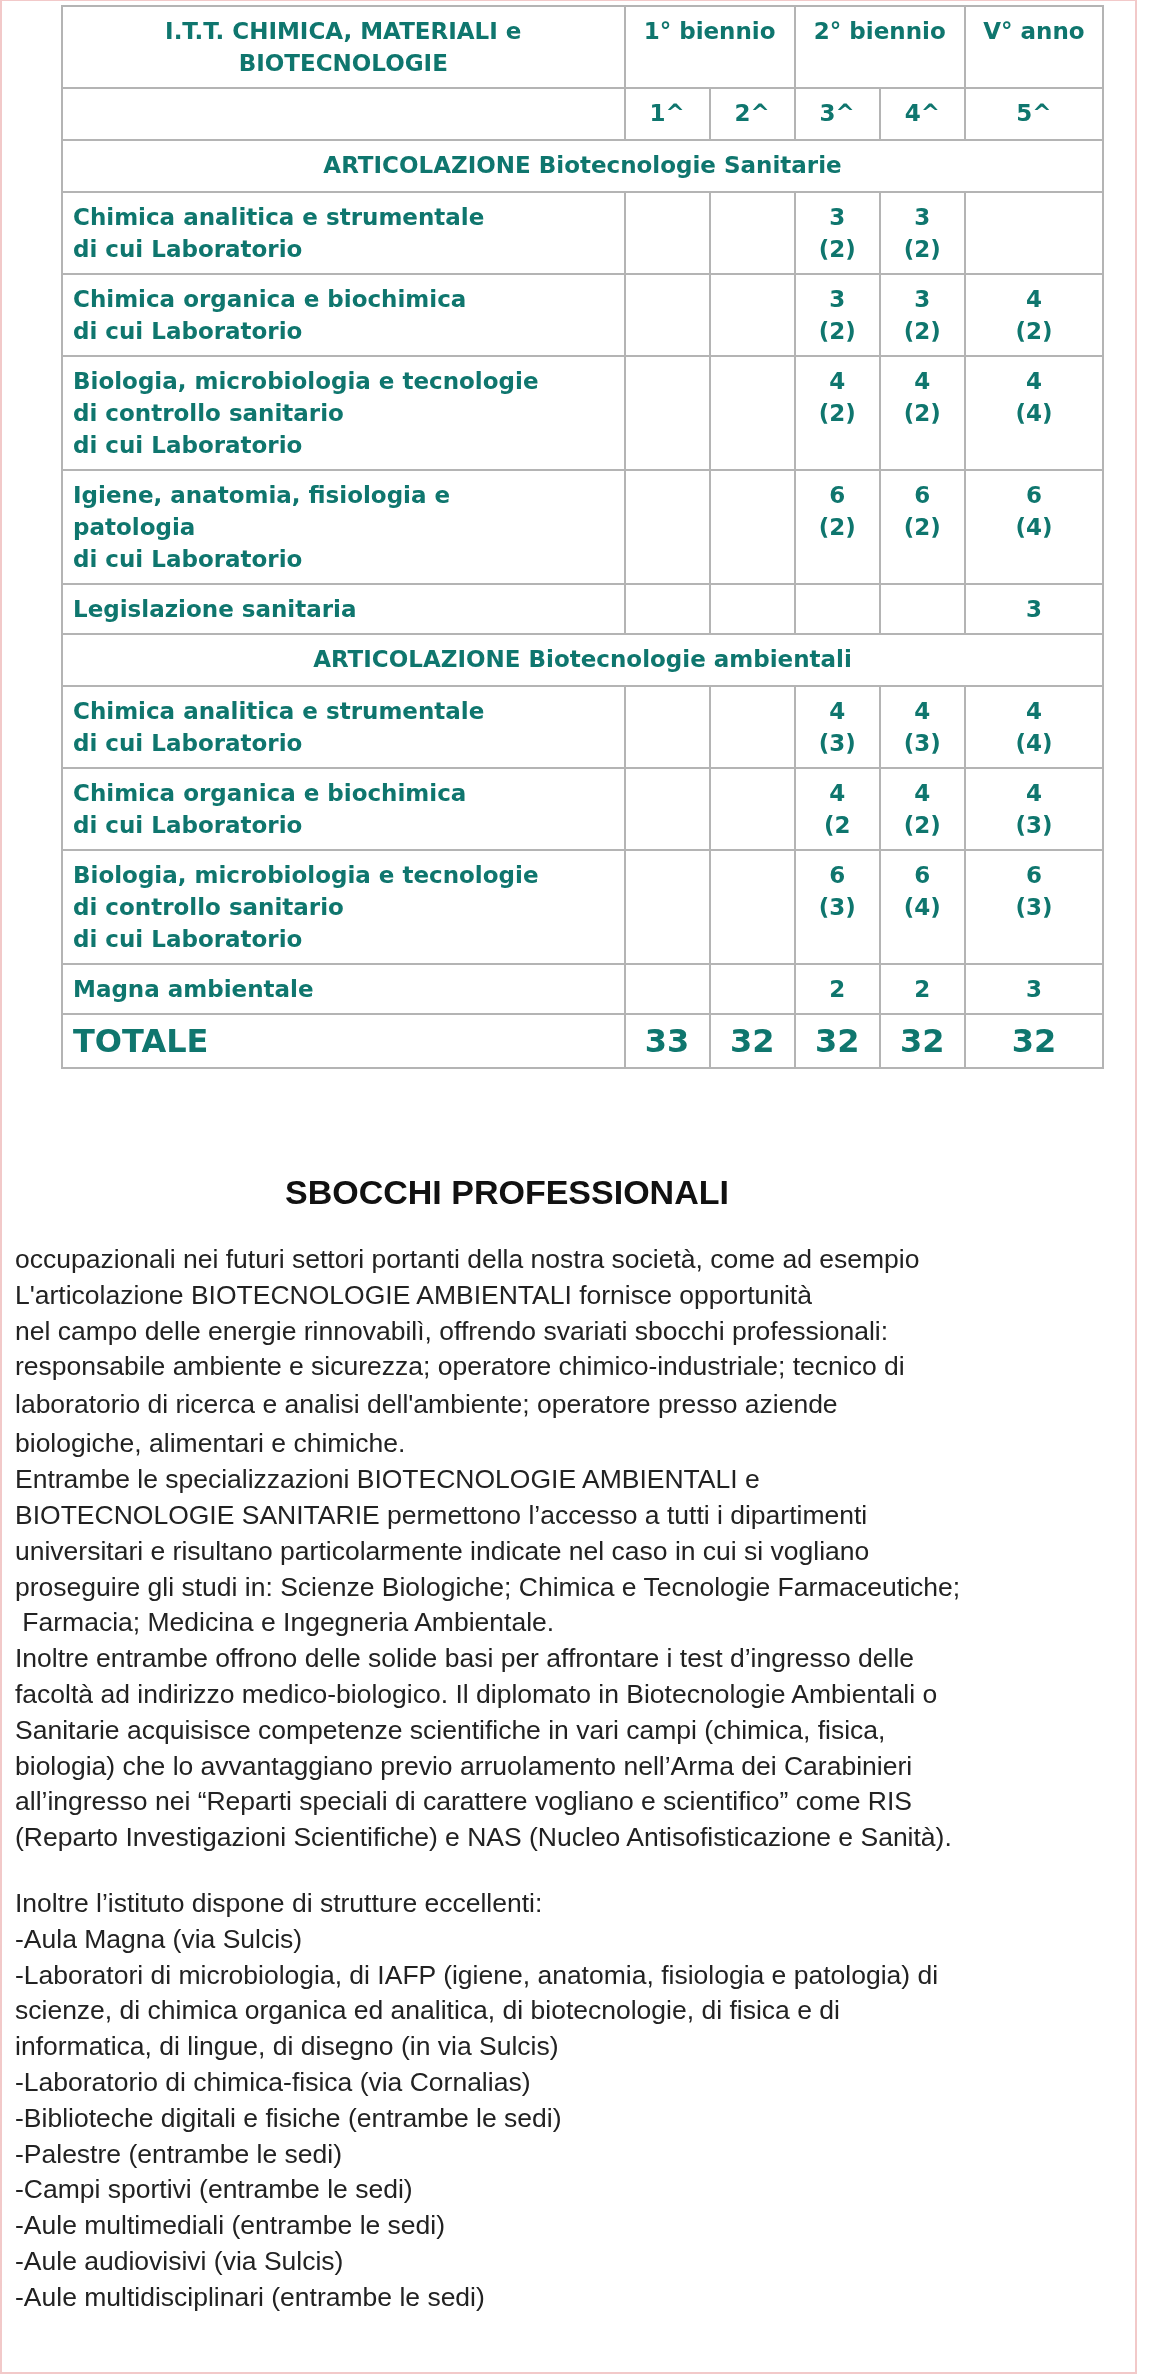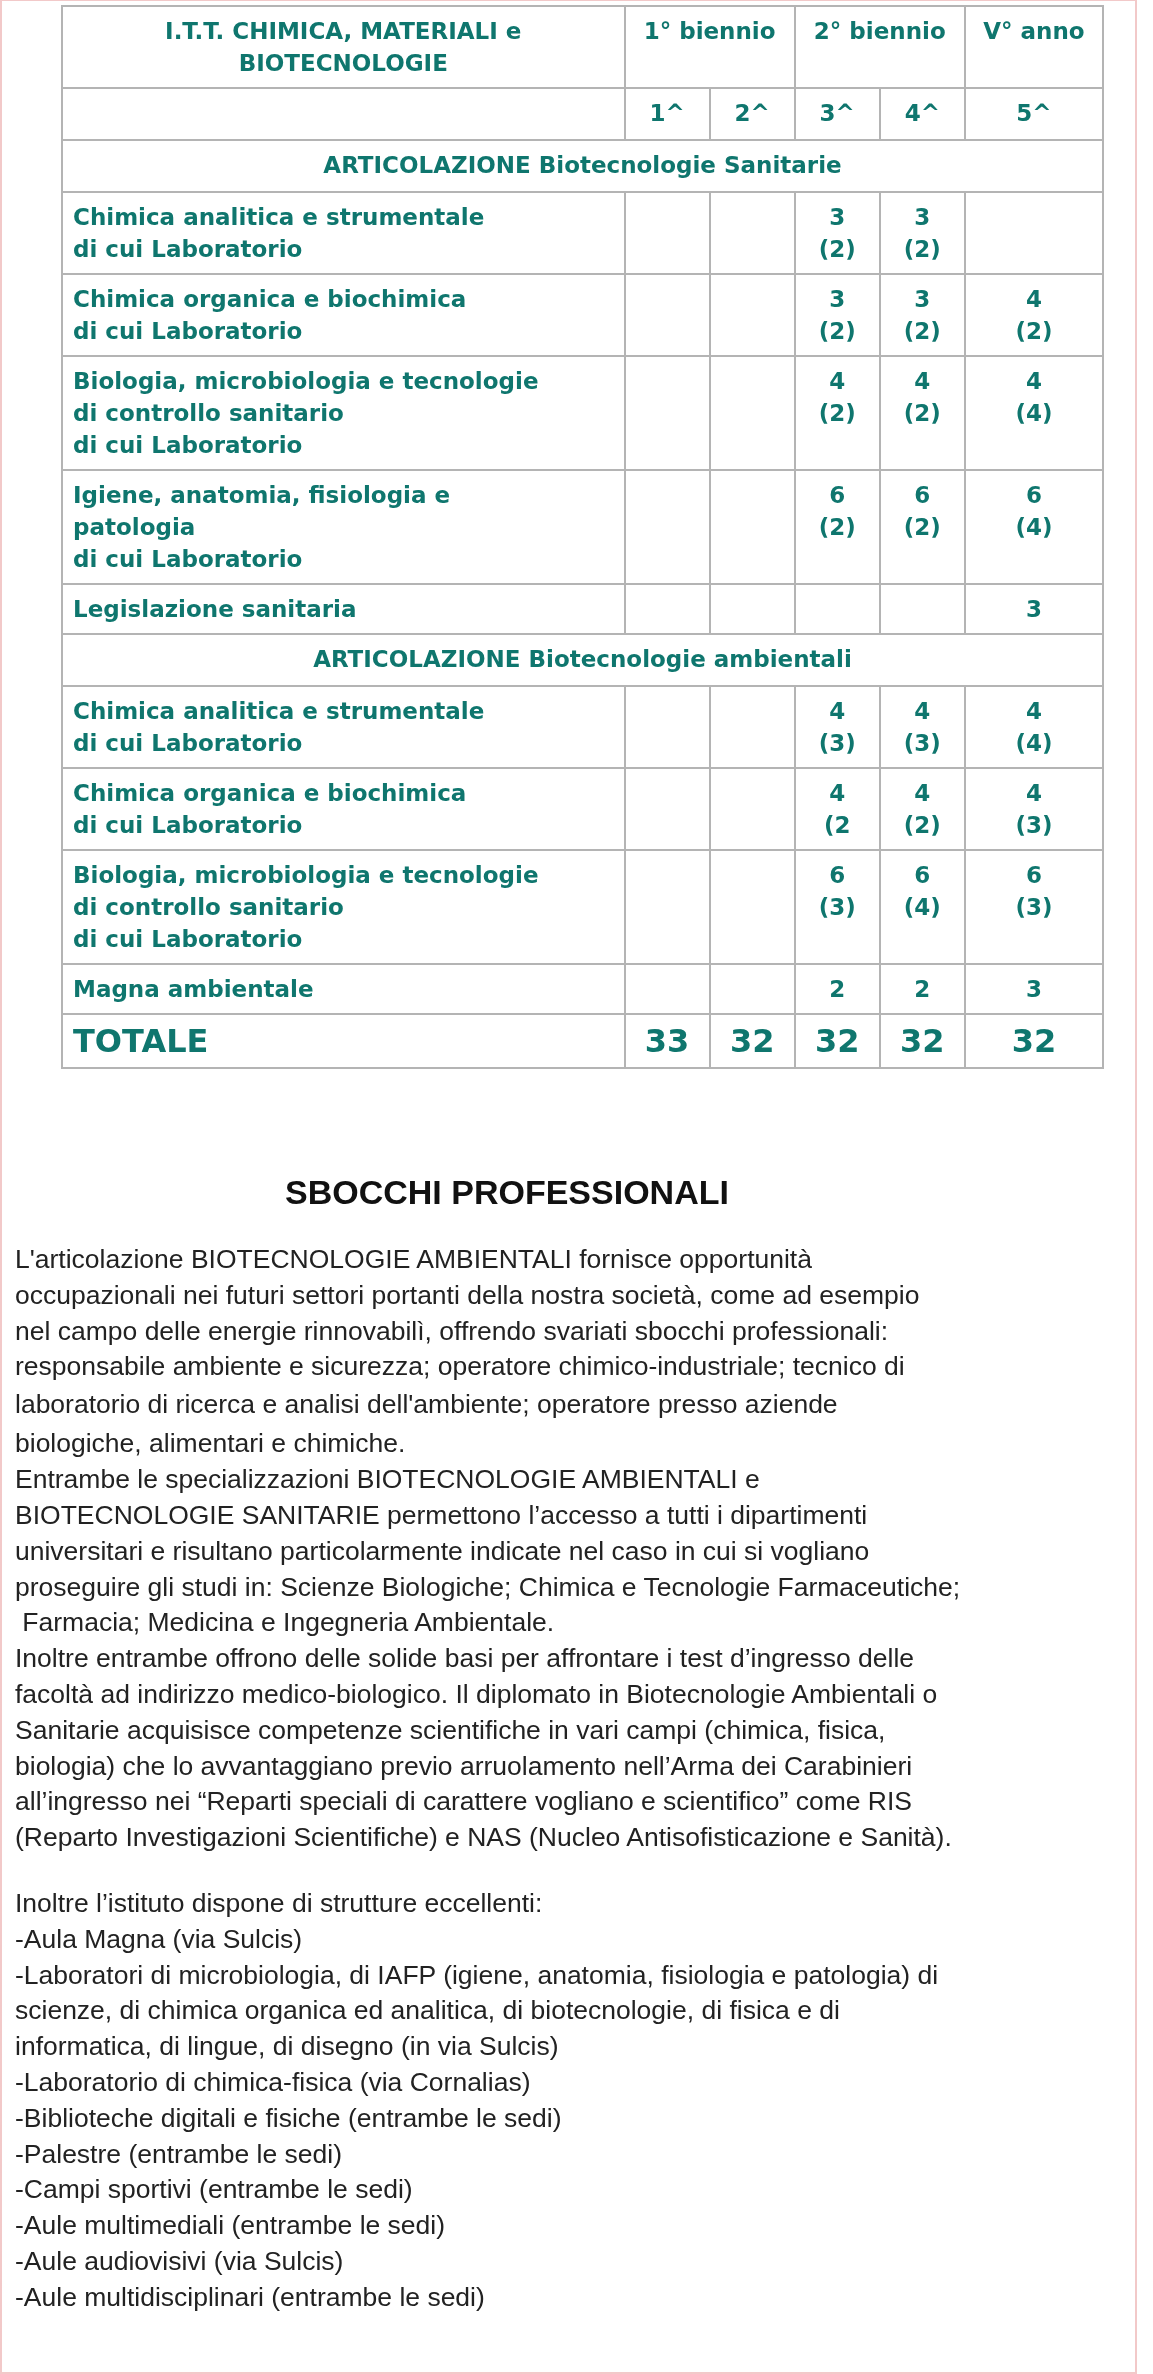--- a/index.html
+++ b/index.html
@@ -313,22 +313,22 @@
           <td class="num">32</td>
           <td class="num">32</td>
           <td class="num">32</td>
         </tr>
       </tbody>
   </table>
 
   <div class="heading">SBOCCHI PROFESSIONALI</div>
 
   <div class="body-text" id="bodytext">
+      <span class="ln">occupazionali nei futuri settori portanti della nostra società, come ad esempio</span>
       <span class="ln">L'articolazione BIOTECNOLOGIE AMBIENTALI fornisce opportunità</span>
-      <span class="ln">occupazionali nei futuri settori portanti della nostra società, come ad esempio</span>
       <span class="ln">nel campo delle energie rinnovabilì, offrendo svariati sbocchi professionali:</span>
       <span class="ln">responsabile ambiente e sicurezza; operatore chimico-industriale; tecnico di</span>
       <span class="ln tall">laboratorio di ricerca e analisi dell'ambiente; operatore presso aziende</span>
       <span class="ln tall">biologiche, alimentari e chimiche.</span>
       <span class="ln">Entrambe le specializzazioni BIOTECNOLOGIE AMBIENTALI e</span>
       <span class="ln">BIOTECNOLOGIE SANITARIE permettono l’accesso a tutti i dipartimenti</span>
       <span class="ln">universitari e risultano particolarmente indicate nel caso in cui si vogliano</span>
       <span class="ln">proseguire gli studi in: Scienze Biologiche; Chimica e Tecnologie Farmaceutiche;</span>
       <span class="ln"> Farmacia; Medicina e Ingegneria Ambientale.</span>
       <span class="ln">Inoltre entrambe offrono delle solide basi per affrontare i test d’ingresso delle</span>

